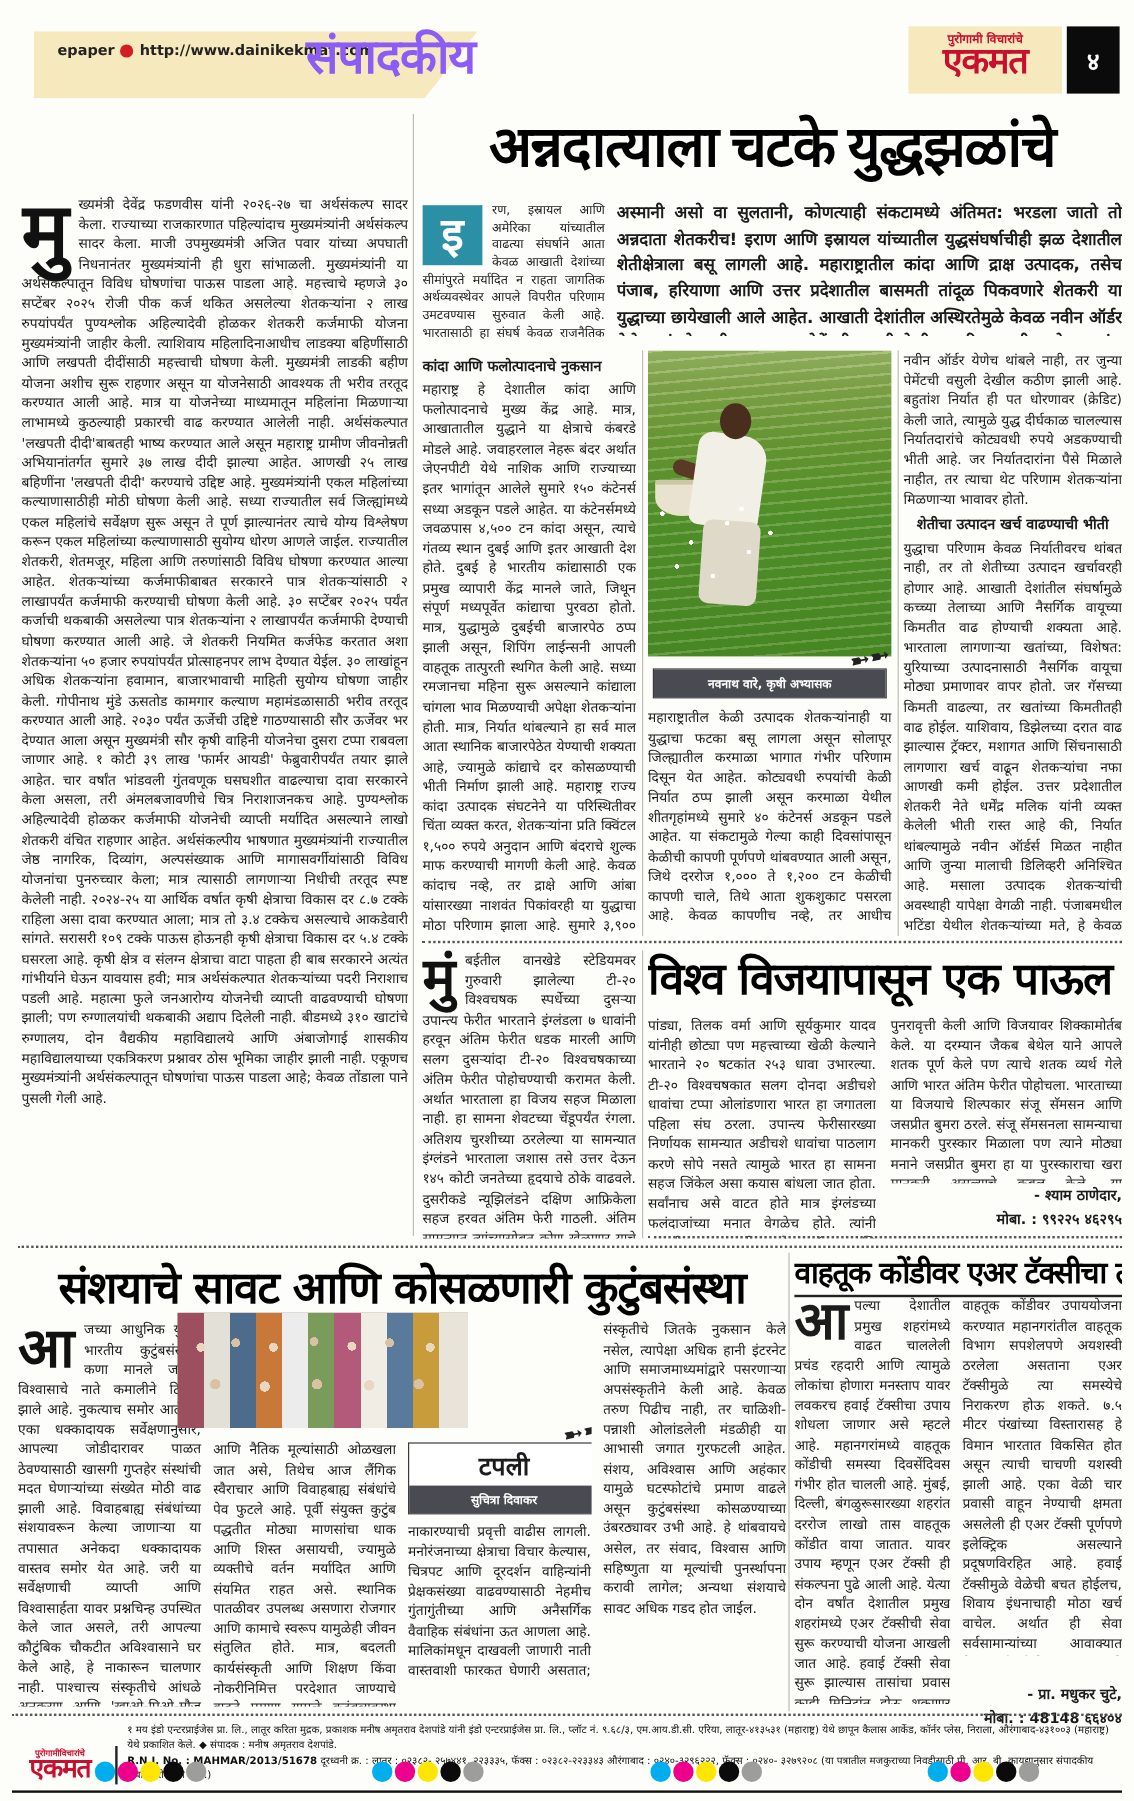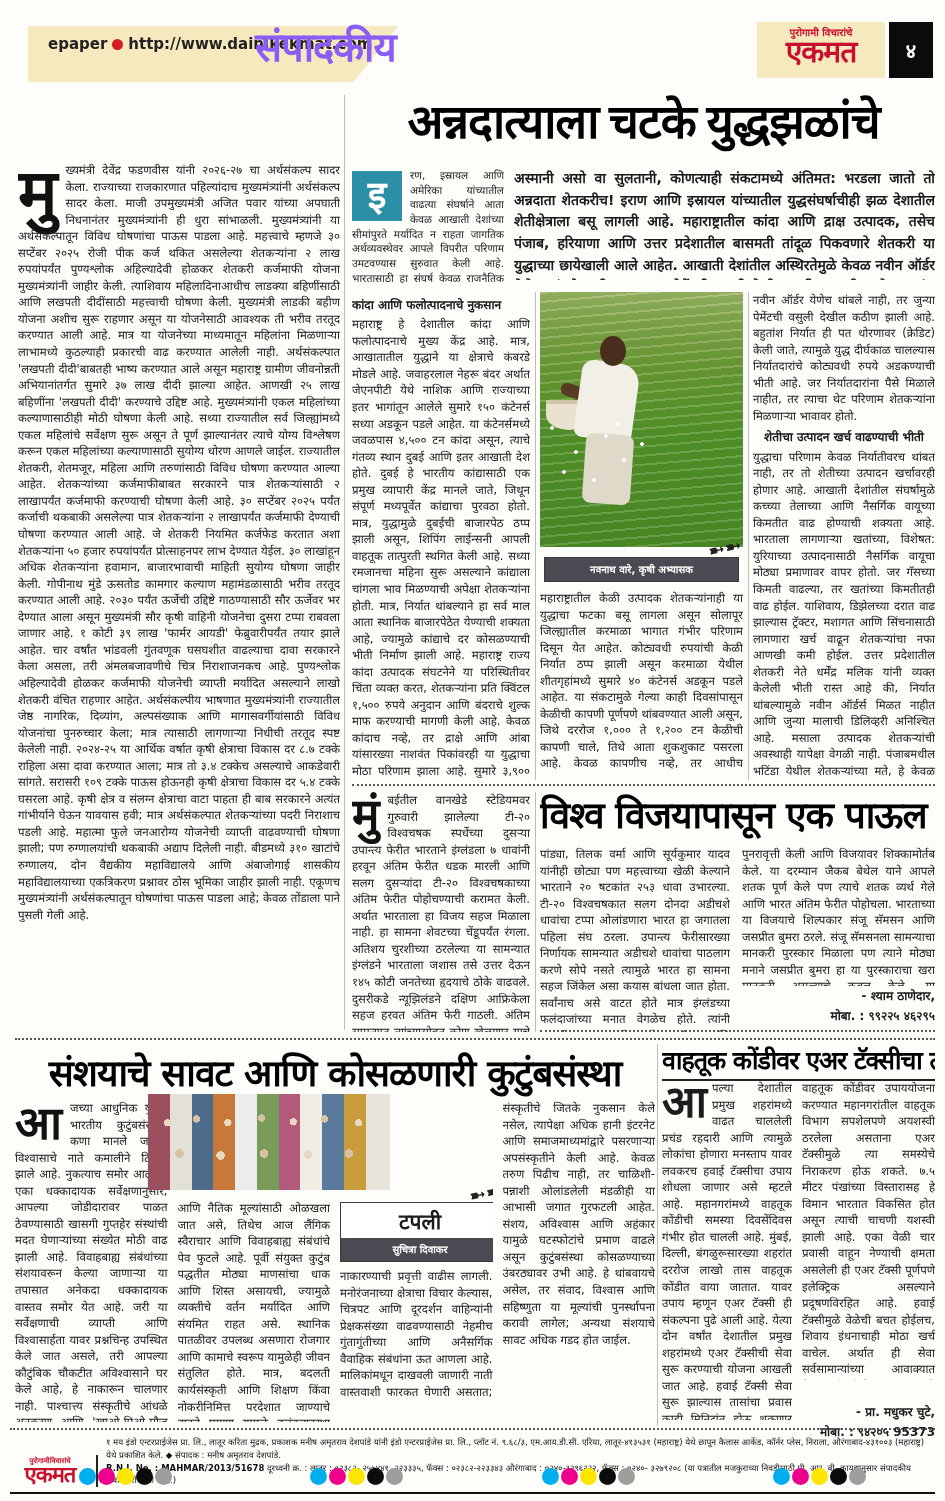--- a/index.html
+++ b/index.html
@@ -2,21 +2,21 @@
 <html><head>
 <meta charset="utf-8">
 <style>
   * { margin:0; padding:0; box-sizing:border-box; }
   body { background:#e8e8e4; font-family:"DejaVu Sans", sans-serif; }
   .page { position:relative; width:945px; height:1501px; margin:0 auto; background:#fdfdfa; color:#1c1c1c; overflow:hidden; }
 
   
   .hdr-ribbon { position:absolute; left:28px; top:26px; width:370px; height:56px; background:#f6e9bd; clip-path:polygon(0 0,100% 0,88% 100%,0 100%); padding:4px 12px 0 20px; }
   .hdr-date { font-size:14px; font-weight:bold; color:#2a2a2a; }
-  .hdr-epaper { display:flex; align-items:center; gap:5px; margin-top:5px; font-size:15px; font-weight:bold; color:#222; }
+  .hdr-epaper { display:flex; align-items:center; gap:5px; margin-top:5px; font-size:12px; font-weight:bold; color:#222; }
   .epaper-dot { width:11px; height:11px; border-radius:50%; background:#d21d24; display:inline-block; }
   .hdr-section { position:absolute; left:255px; top:18px; width:430px; text-align:left; font-size:40px; font-weight:bold; color:#8b5cf6; letter-spacing:-1px; }
   .hdr-mast { position:absolute; right:60px; top:22px; width:128px; height:56px; background:#f6e9bd; text-align:center; padding-top:3px; }
   .mast-tag { font-size:10px; font-weight:bold; color:#c8102e; }
   .mast-name { font-size:30px; font-weight:bold; color:#c8102e; letter-spacing:-1px; line-height:.85; }
   .hdr-pageno { position:absolute; right:12px; top:22px; width:44px; height:56px; background:#0b0b0b; color:#fff; display:flex; align-items:center; justify-content:center; font-size:20px; font-weight:bold; }
 
   
   .bt { font-size:11.5px; line-height:1.44; text-align:justify; overflow:hidden; }
   .subhead { font-weight:bold; font-size:12px; margin:5px 0 2px; }
@@ -209,21 +209,21 @@
   </div>
 
   <div class="vrule" style="left:657px; top:1044px; height:382px;"></div>
   <div class="a-hl headline">वाहतूक कोंडीवर एअर टॅक्सीचा तोडगा</div>
   <div class="a-col1 bt">
     <span class="a-cap">आ</span><span>पल्या देशातील प्रमुख शहरांमध्ये वाढत चाललेली प्रचंड रहदारी आणि त्यामुळे लोकांचा होणारा मनस्ताप यावर लवकरच हवाई टॅक्सीचा उपाय शोधला जाणार असे म्हटले आहे. महानगरांमध्ये वाहतूक कोंडीची समस्या दिवसेंदिवस गंभीर होत चालली आहे. मुंबई, दिल्ली, बंगळुरूसारख्या शहरांत दररोज लाखो तास वाहतूक कोंडीत वाया जातात. यावर उपाय म्हणून एअर टॅक्सी ही संकल्पना पुढे आली आहे. येत्या दोन वर्षांत देशातील प्रमुख शहरांमध्ये एअर टॅक्सीची सेवा सुरू करण्याची योजना आखली जात आहे. हवाई टॅक्सी सेवा सुरू झाल्यास तासांचा प्रवास काही मिनिटांत होऊ शकणार आहे. या सेवेसाठी लागणारी पायाभूत सुविधा उभारण्याचे कामही सुरू झाले आहे. ही योजना प्रत्यक्षात आल्यास शहरी वाहतुकीचे चित्र पालटून जाईल अशी अपेक्षा आहे.</span>
   </div>
   <div class="a-col2 bt">वाहतूक कोंडीवर उपाययोजना करण्यात महानगरांतील वाहतूक विभाग सपशेलपणे अयशस्वी ठरलेला असताना एअर टॅक्सीमुळे त्या समस्येचे निराकरण होऊ शकते. ७.५ मीटर पंखांच्या विस्तारासह हे विमान भारतात विकसित होत असून त्याची चाचणी यशस्वी झाली आहे. एका वेळी चार प्रवासी वाहून नेण्याची क्षमता असलेली ही एअर टॅक्सी पूर्णपणे इलेक्ट्रिक असल्याने प्रदूषणविरहित आहे. हवाई टॅक्सीमुळे वेळेची बचत होईलच, शिवाय इंधनाचाही मोठा खर्च वाचेल. अर्थात ही सेवा सर्वसामान्यांच्या आवाक्यात येण्यासाठी तिचे दर परवडणारे असणे गरजेचे आहे.</div>
   <div class="a-by">
     <div class="byline">- प्रा. मधुकर चुटे,</div>
-    <div class="byline">मोबा. : ९४२०५ 95373</div>
+    <div class="byline">मोबा. : 48148 ६६४०४</div>
   </div>
 
   <div class="dotted ft-dot1"></div>
   <div class="footer">
     <div class="ft-logo">
       <div class="ft-tag">पुरोगामीविचारांचे</div>
       <div class="ft-name">एकमत</div>
     </div>
     <div class="ft-lines">
       <div>१ मय इंडो एन्टरप्राईजेस प्रा. लि., लातूर करिता मुद्रक, प्रकाशक मनीष अमृतराव देशपांडे यांनी इंडो एन्टरप्राईजेस प्रा. लि., प्लॉट नं. ९.६८/३, एम.आय.डी.सी. एरिया, लातूर-४१३५३१ (महाराष्ट्र) येथे छापून कैलास आर्केड, कॉर्नर प्लेस, निराला, औरंगाबाद-४३१००३ (महाराष्ट्र) येथे प्रकाशित केले. ◆ संपादक : मनीष अमृतराव देशपांडे.</div>

